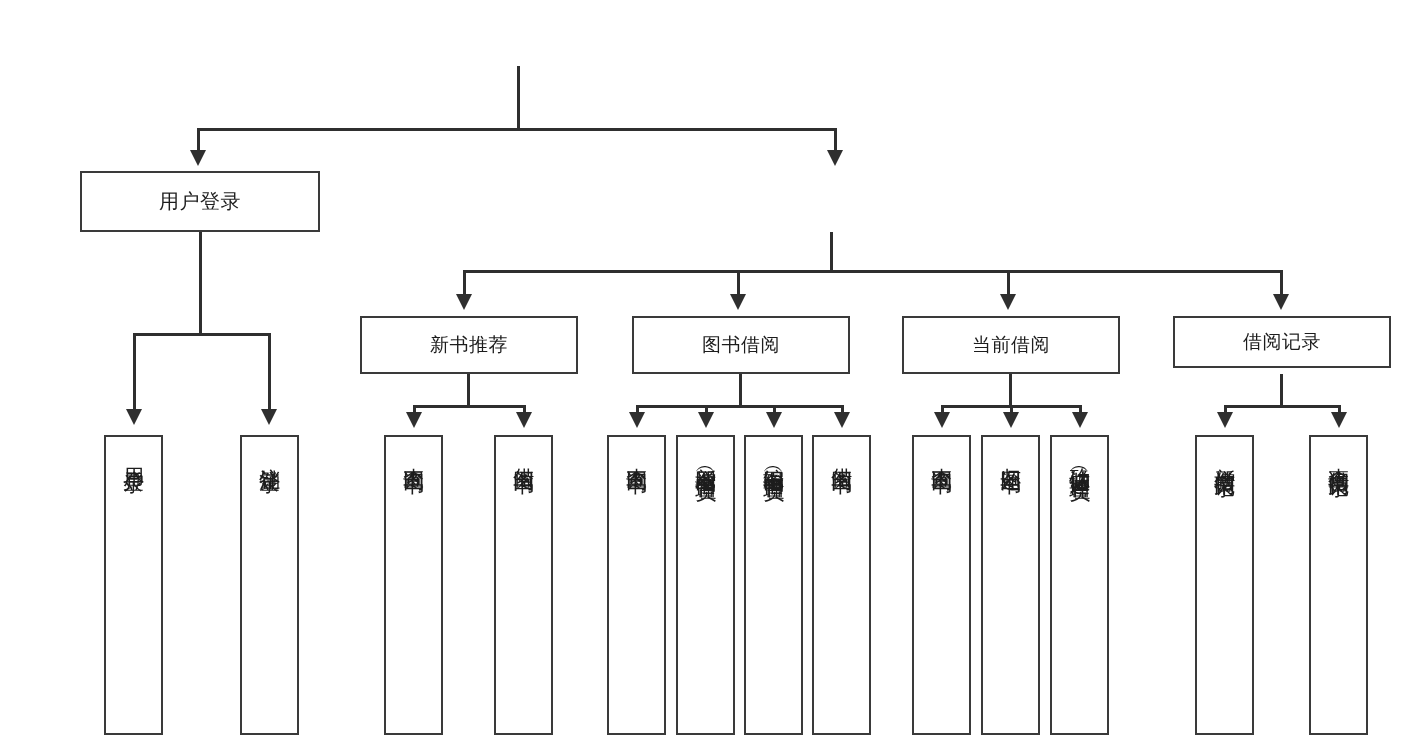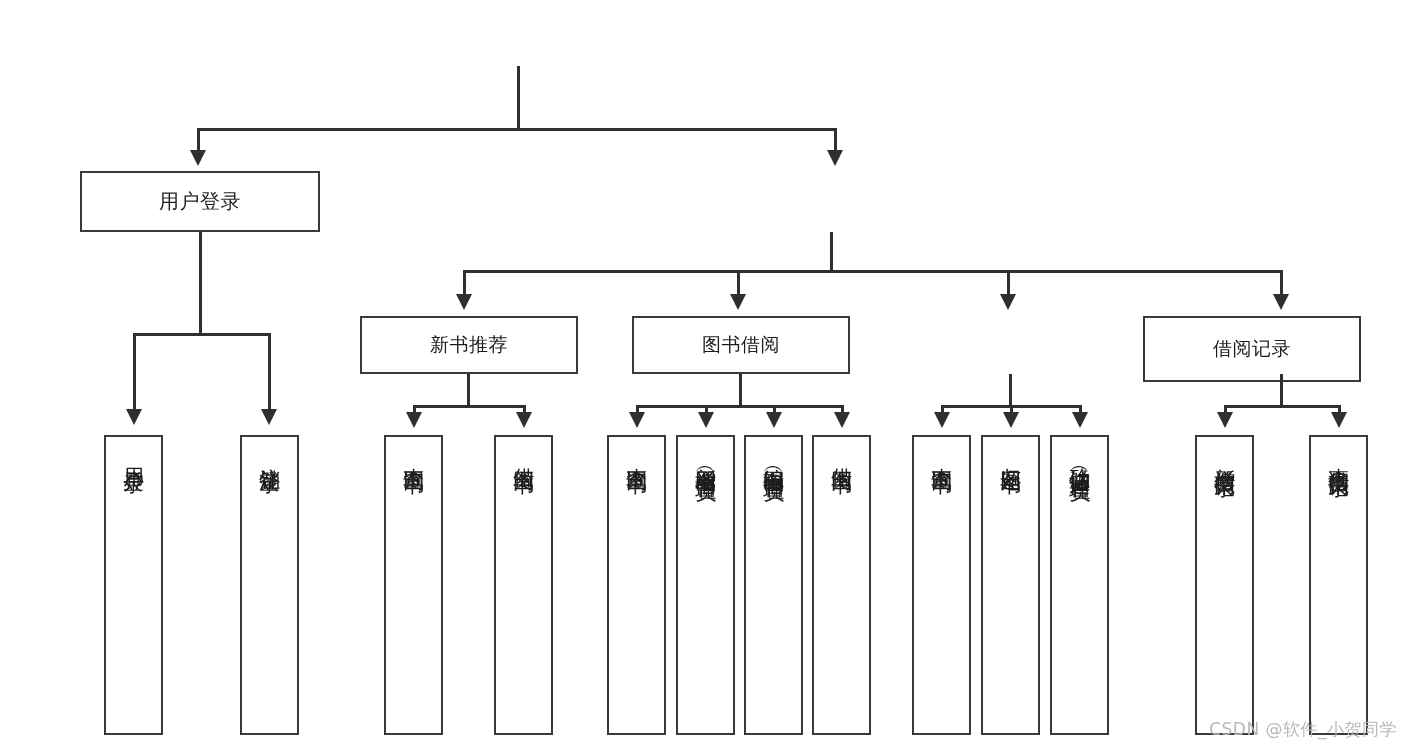--- a/index.html
+++ b/index.html
@@ -119,21 +119,24 @@
 
   <div class="vline" style="left:1280px;top:270px;height:28px;"></div>
   <div class="arrow" style="left:1273px;top:294px;"></div>
 
   <div class="node lvl2" style="left:360px;top:316px;width:218px;height:58px;">
     <span>新书推荐</span>
   </div>
   <div class="node lvl2" style="left:632px;top:316px;width:218px;height:58px;">
     <span>图书借阅</span>
   </div>
-  <div class="node lvl2" style="left:1143px;top:316px;width:218px;height:66px;">
+  <div class="node lvl2" style="left:902px;top:316px;width:218px;height:58px;">
+    <span>当前借阅</span>
+  </div>
+  <div class="node lvl2" style="left:1173px;top:316px;width:218px;height:52px;">
     <span>借阅记录</span>
   </div>
 
   <div class="vline" style="left:467px;top:374px;height:34px;"></div>
   <div class="hline" style="left:413px;top:405px;width:110px;"></div>
   <div class="vline" style="left:413px;top:405px;height:10px;"></div>
   <div class="arrow" style="left:406px;top:412px;"></div>
   <div class="vline" style="left:523px;top:405px;height:10px;"></div>
   <div class="arrow" style="left:516px;top:412px;"></div>
 
@@ -201,15 +204,14 @@
     <span class="vtext">确认归还（管理员）</span>
   </div>
 
   <div class="node leaf" style="left:1195px;top:435px;width:59px;height:300px;">
     <span class="vtext">新增借阅记录</span>
   </div>
   <div class="node leaf" style="left:1309px;top:435px;width:59px;height:300px;">
     <span class="vtext">查询借阅记录</span>
   </div>
 
-  <div class="watermark">CSDN @软件_小贺同学</div>
 
 </div>
 
 </body></html>

